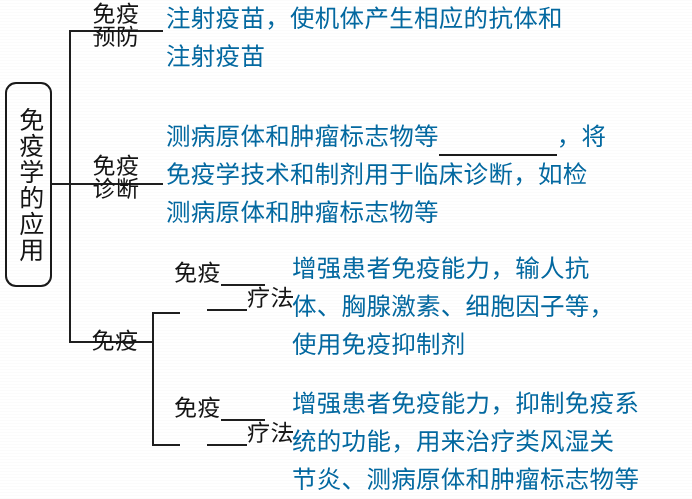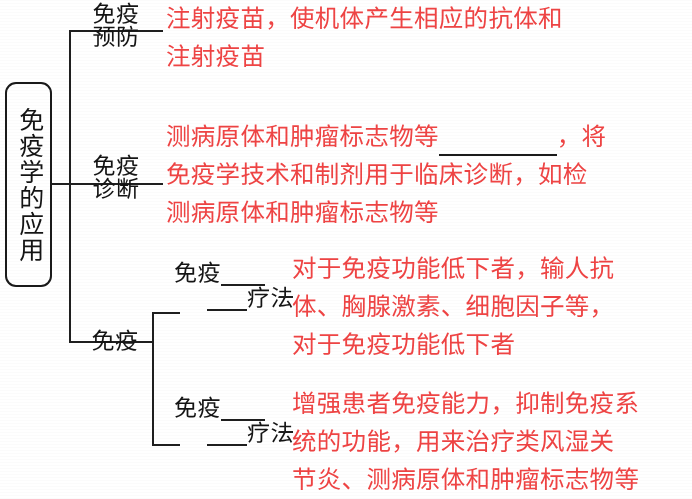--- a/index.html
+++ b/index.html
@@ -102,21 +102,21 @@
     vertical-align: bottom;
   }
 
   
   .desc {
     font-family: "DejaVu Serif", "Liberation Serif", serif;
     font-size: 24.5px;
     line-height: 38px;
     letter-spacing: 0.3px;
     font-weight: 500;
-    color: #ef4444;
+    color: #0369a1;
   }
   .desc .line { display: block; white-space: nowrap; }
   .blank-long {
     display: inline-block;
     border-bottom: 2.5px solid #1b1b1b;
     width: 118px;
     height: 0.9em;
     vertical-align: bottom;
   }
 
@@ -177,23 +177,23 @@
   <div class="abs ln-h" style="left:152px; top:444px; width:28px;"></div>
 
   <div class="abs sub-label" style="left:168px; top:261px;">
     <span class="row-top"><span>免疫</span><span class="blank"></span></span>
     <span class="row-bot"><span class="blank-sm"></span><span>疗法</span></span>
   </div>
 
   <div class="abs ln-h" style="left:279px; top:296px; width:14px;"></div>
 
   <div class="abs desc" style="left:292px; top:250px; width:400px;">
-    <span class="line">对于免疫功能低下者，输人抗</span>
+    <span class="line">增强患者免疫能力，输人抗</span>
     <span class="line">体、胸腺激素、细胞因子等，</span>
-    <span class="line">对于免疫功能低下者</span>
+    <span class="line">使用免疫抑制剂</span>
   </div>
 
   <div class="abs sub-label" style="left:168px; top:396px;">
     <span class="row-top"><span>免疫</span><span class="blank"></span></span>
     <span class="row-bot"><span class="blank-sm"></span><span>疗法</span></span>
   </div>
   <div class="abs ln-h" style="left:279px; top:431px; width:14px;"></div>
 
   <div class="abs desc" style="left:292px; top:385px; width:400px;">
     <span class="line">增强患者免疫能力，抑制免疫系</span>

